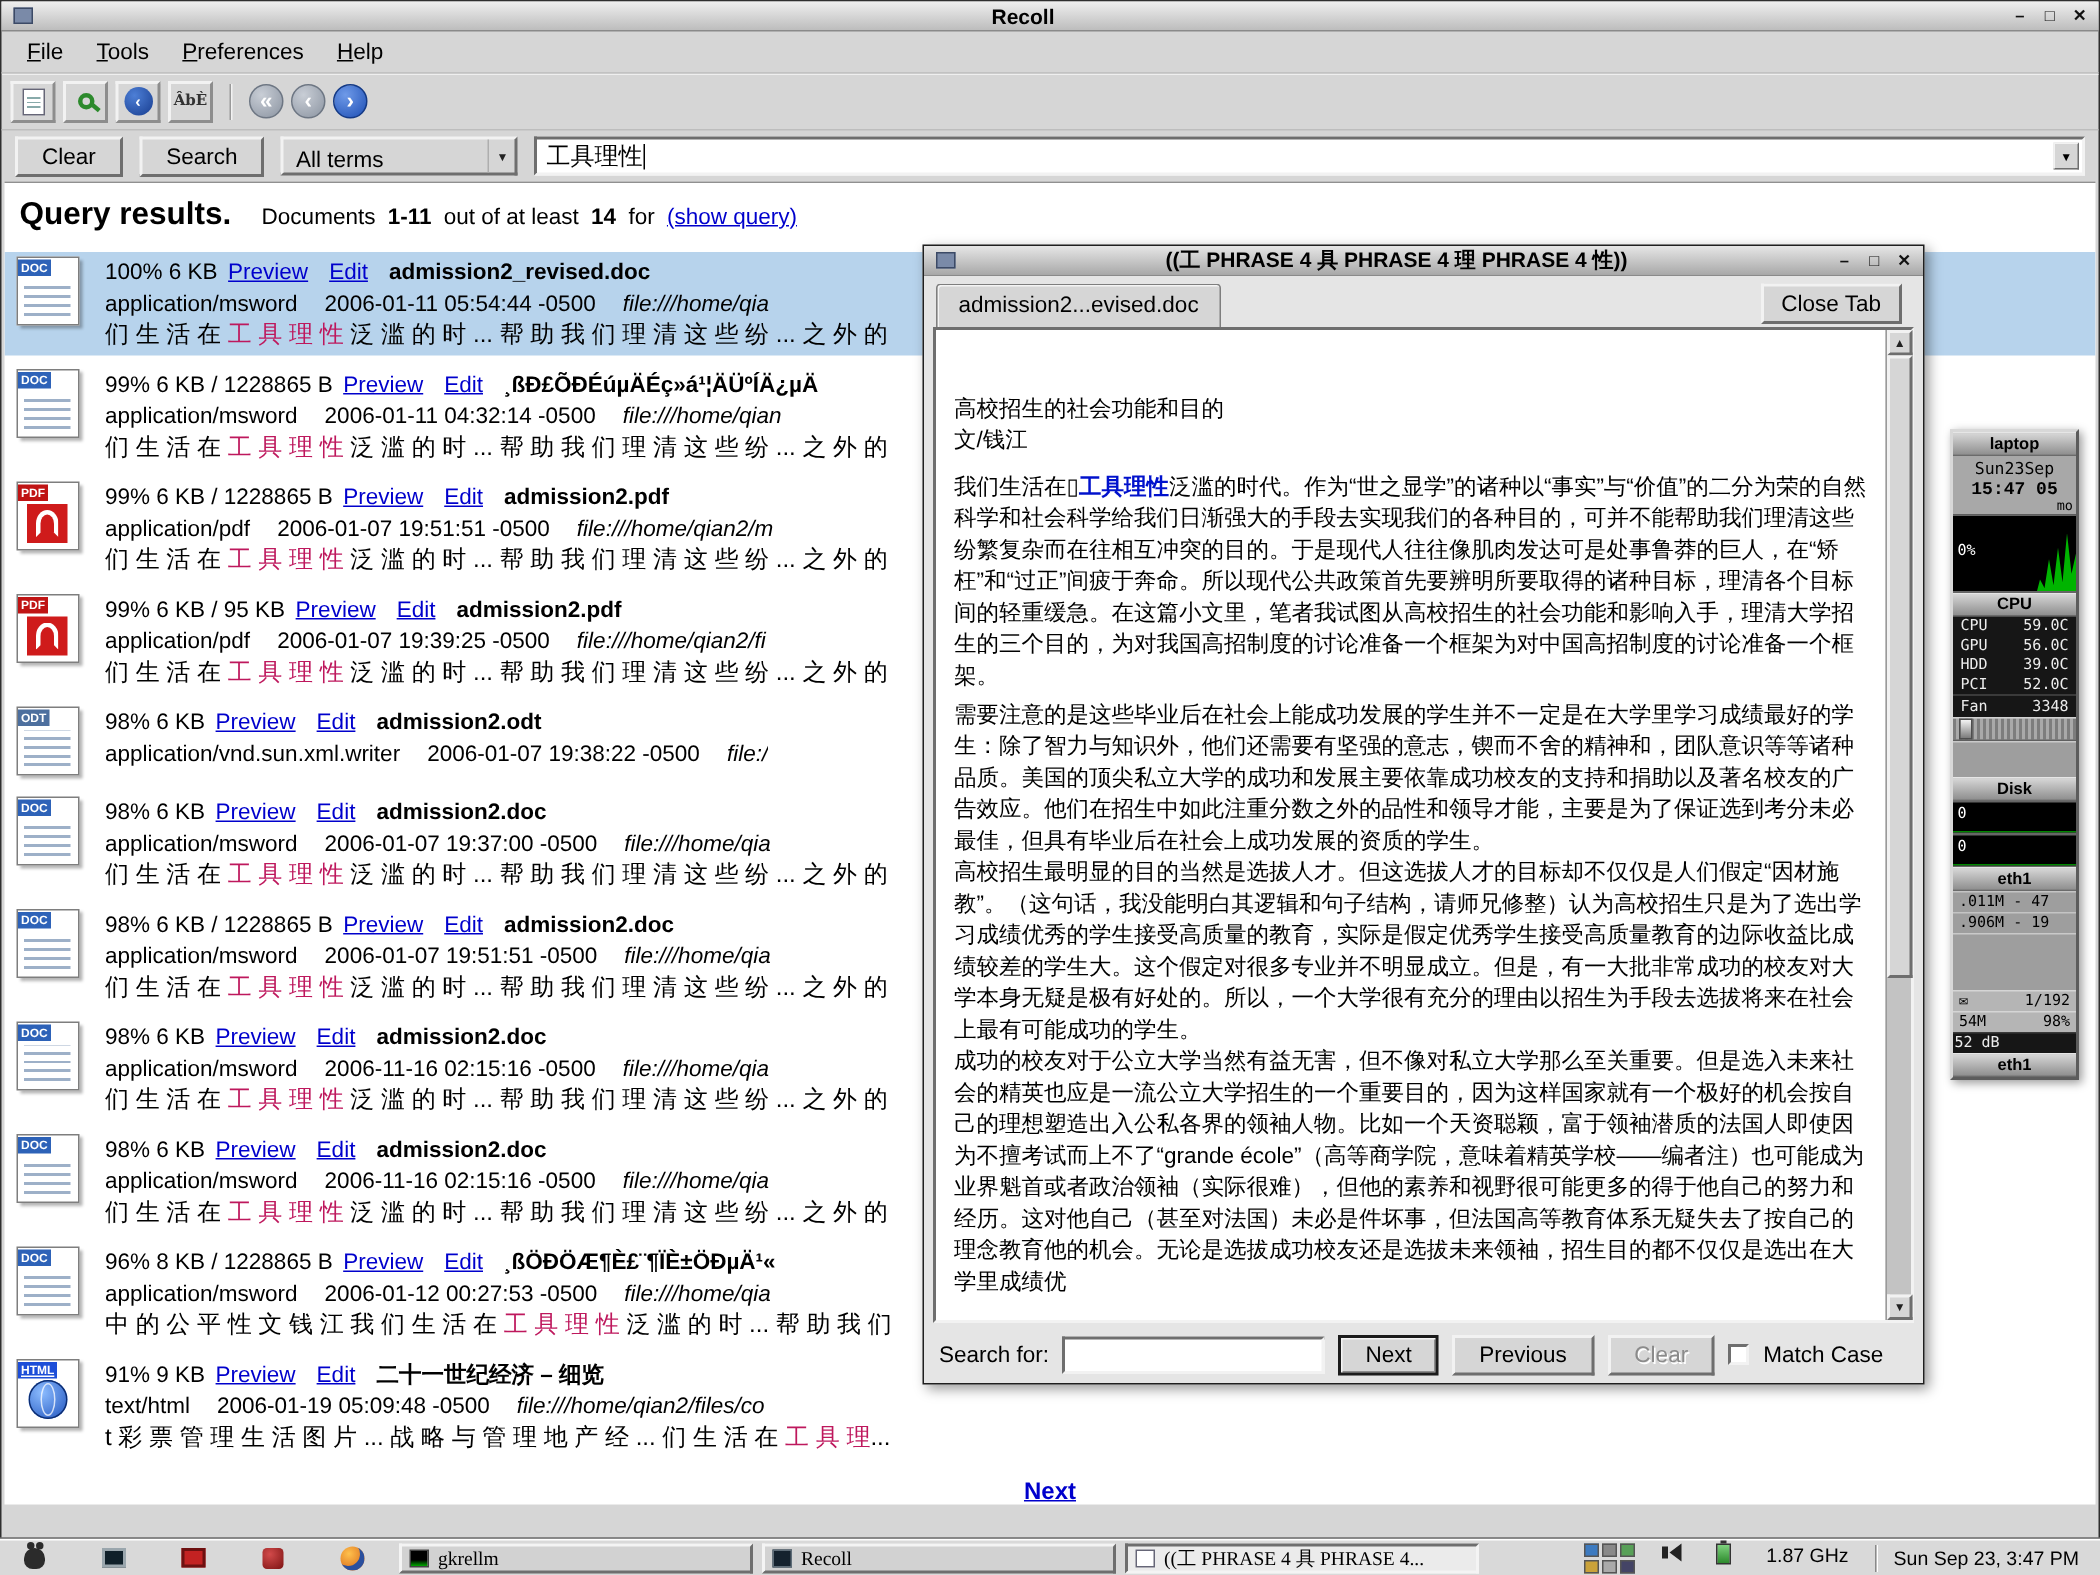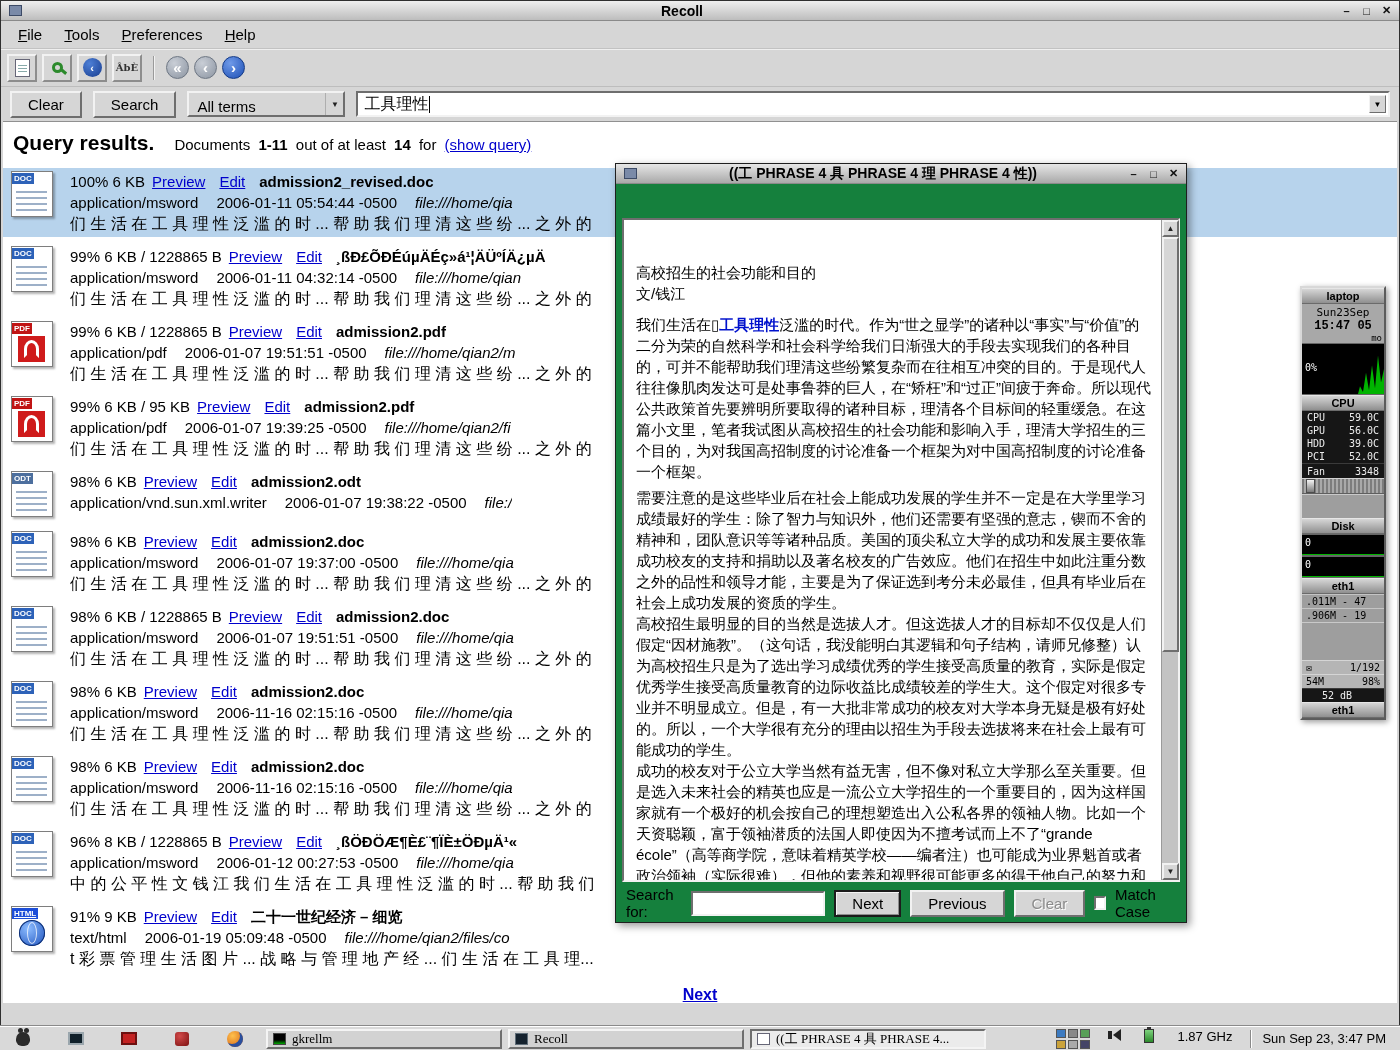--- a/index.html
+++ b/index.html
@@ -80,26 +80,26 @@
   .icon-html .ftag { background:#1d4ed8;text-decoration:underline; }
   .globe { position:absolute; left:10px; top:14px; width:26px; height:26px; border-radius:50%;
            background:radial-gradient(circle at 35% 32%,#8cbcff,#1c50bb); box-shadow:inset 0 0 0 1px #0c2d72; }
   .globe::after { content:""; position:absolute; inset:2px 8px; border:1px solid rgba(255,255,255,.75); border-radius:50%; }
   .rtext { font-size:15px; line-height:21px; white-space:nowrap; overflow:hidden; }
   .l1 .lnk { margin:0 7px; }
   .rtitle { font-weight:bold; margin-left:7px; }
   .l2 span { margin-right:18px; }
   .l2 .url { font-style:italic; margin-right:0; }
   .l3 { font-size:16px; }
-  .hl { color:#000000; }
+  .hl { color:#be185d; }
   .nextlink { text-align:center; margin-top:14px; font-size:16px; font-weight:bold; }
 
   
-  #previewwin { position:absolute; left:615px; top:163px; width:572px; height:760px;
-                background:#15803d; border:1px solid #1f1f1f; box-shadow:3px 3px 8px rgba(0,0,0,.4); }
+  #previewwin { position:absolute; left:615px; top:163px; width:668px; height:760px;
+                background:#e5e5e5; border:1px solid #1f1f1f; box-shadow:3px 3px 8px rgba(0,0,0,.4); }
   #previewwin .tbar { background:linear-gradient(180deg,#e6e6e6,#a9a9a9); }
   .pv-tabs { position:absolute; left:0; right:0; top:21px; height:33px; padding:4px 8px 0; }
   .pv-tab { display:inline-block; border:1px solid #7e7e7e; border-bottom:none; background:#d6d6d6;
             box-shadow:inset 1px 1px 0 #f4f4f4; border-radius:3px 3px 0 0;
             padding:5px 14px 6px; font-size:15px; cursor:pointer; }
   .closetab { position:absolute; right:14px; top:4px; padding:3px 12px; }
   .pv-main { position:absolute; left:6px; right:6px; top:54px; bottom:40px; display:flex;
              border:2px solid; border-color:#6e6e6e #f2f2f2 #f2f2f2 #6e6e6e; background:#fff; }
   .pv-content { flex:1; overflow:hidden; padding:42px 8px 0 12px; font-size:15px; line-height:21px; }
   .pv-content p { margin:0; }
@@ -139,21 +139,21 @@
   .gk-srow { display:flex; justify-content:space-between; padding:0 5px; height:13px; line-height:13px; }
   .gk-fan { background:#161616; color:#ececec; border-top:1px solid #3a3a3a; height:15px; line-height:15px; }
   .gk-krell { height:16px; background:repeating-linear-gradient(90deg,#7d7d7d 0 2px,#a9a9a9 2px 4px);
               border-top:1px solid #d2d2d2; border-bottom:1px solid #5f5f5f; position:relative; }
   .gk-krell::after { content:""; position:absolute; left:4px; top:0; bottom:0; width:7px;
               background:linear-gradient(#f4f4f4,#7b7b7b); border:1px solid #4e4e4e; }
   .gk-blank { height:24px; background:#9e9e9e; border-top:1px solid #c9c9c9; }
   .gk-netrow { font-size:10px; padding:1px 4px; background:#9e9e9e; border-top:1px solid #c4c4c4; white-space:nowrap; }
   .gk-literow { display:flex; justify-content:space-between; align-items:center; padding:1px 4px;
                 background:#b5b5b5; border-top:1px solid #d5d5d5; font-size:10px; }
-  .gk-vol { padding:1px 20px; background:#161616; color:#ececec; border-top:1px solid #3a3a3a; }
+  .gk-vol { padding:1px 1px; background:#161616; color:#ececec; border-top:1px solid #3a3a3a; }
   .env { margin-right:4px; }
 
   
   #taskbar { position:absolute; left:0; bottom:0; width:1400px; height:24px; background:#d9d9d9;
              border-top:1px solid #fff; box-shadow:0 -1px 0 #8a8a8a; display:flex; align-items:center;
              padding:0 6px; font-size:13px; }
   .launchers { display:flex; gap:31px; align-items:center; margin-right:20px; padding-left:6px; }
   .launch { width:22px; height:20px; display:flex; align-items:center; justify-content:center; cursor:pointer; }
   .paw { width:14px; height:14px; background:#2b2b2b; border-radius:60% 60% 50% 50%; position:relative; }
   .paw::after { content:""; position:absolute; top:-4px; left:2px; width:5px; height:5px; background:#2b2b2b;
@@ -401,20 +401,24 @@
   <div class="tbar">
     <div class="tbar-icon"></div>
     <div class="tbar-title">((工 PHRASE 4 具 PHRASE 4 理 PHRASE 4 性))</div>
     <div class="tbar-btns">
       <div class="wbtn">–</div>
       <div class="wbtn">□</div>
       <div class="wbtn">✕</div>
     </div>
   </div>
 
+  <div class="pv-tabs">
+    <div class="pv-tab">admission2...evised.doc</div>
+    <button class="b3d closetab">Close Tab</button>
+  </div>
 
   <div class="pv-main">
     <div class="pv-content">
       <p>高校招生的社会功能和目的</p>
       <p class="pv-byline">文/钱江</p>
       <p class="pv-p1"><span>我们生活在▯</span><span class="pvhl">工具理性</span><span>泛滥的时代。作为“世之显学”的诸种以“事实”与“价值”的二分为荣的自然科学和社会科学给我们日渐强大的手段去实现我们的各种目的，可并不能帮助我们理清这些纷繁复杂而在往相互冲突的目的。于是现代人往往像肌肉发达可是处事鲁莽的巨人，在“矫枉”和“过正”间疲于奔命。所以现代公共政策首先要辨明所要取得的诸种目标，理清各个目标间的轻重缓急。在这篇小文里，笔者我试图从高校招生的社会功能和影响入手，理清大学招生的三个目的，为对我国高招制度的讨论准备一个框架为对中国高招制度的讨论准备一个框架。</span></p>
       <p>需要注意的是这些毕业后在社会上能成功发展的学生并不一定是在大学里学习成绩最好的学生：除了智力与知识外，他们还需要有坚强的意志，锲而不舍的精神和，团队意识等等诸种品质。美国的顶尖私立大学的成功和发展主要依靠成功校友的支持和捐助以及著名校友的广告效应。他们在招生中如此注重分数之外的品性和领导才能，主要是为了保证选到考分未必最佳，但具有毕业后在社会上成功发展的资质的学生。</p>
       <p>高校招生最明显的目的当然是选拔人才。但这选拔人才的目标却不仅仅是人们假定“因材施教”。（这句话，我没能明白其逻辑和句子结构，请师兄修整）认为高校招生只是为了选出学习成绩优秀的学生接受高质量的教育，实际是假定优秀学生接受高质量教育的边际收益比成绩较差的学生大。这个假定对很多专业并不明显成立。但是，有一大批非常成功的校友对大学本身无疑是极有好处的。所以，一个大学很有充分的理由以招生为手段去选拔将来在社会上最有可能成功的学生。</p>
       <p>成功的校友对于公立大学当然有益无害，但不像对私立大学那么至关重要。但是选入未来社会的精英也应是一流公立大学招生的一个重要目的，因为这样国家就有一个极好的机会按自己的理想塑造出入公私各界的领袖人物。比如一个天资聪颖，富于领袖潜质的法国人即使因为不擅考试而上不了“grande école”（高等商学院，意味着精英学校——编者注）也可能成为业界魁首或者政治领袖（实际很难），但他的素养和视野很可能更多的得于他自己的努力和经历。这对他自己（甚至对法国）未必是件坏事，但法国高等教育体系无疑失去了按自己的理念教育他的机会。无论是选拔成功校友还是选拔未来领袖，招生目的都不仅仅是选出在大学里成绩优</p>
     </div>

